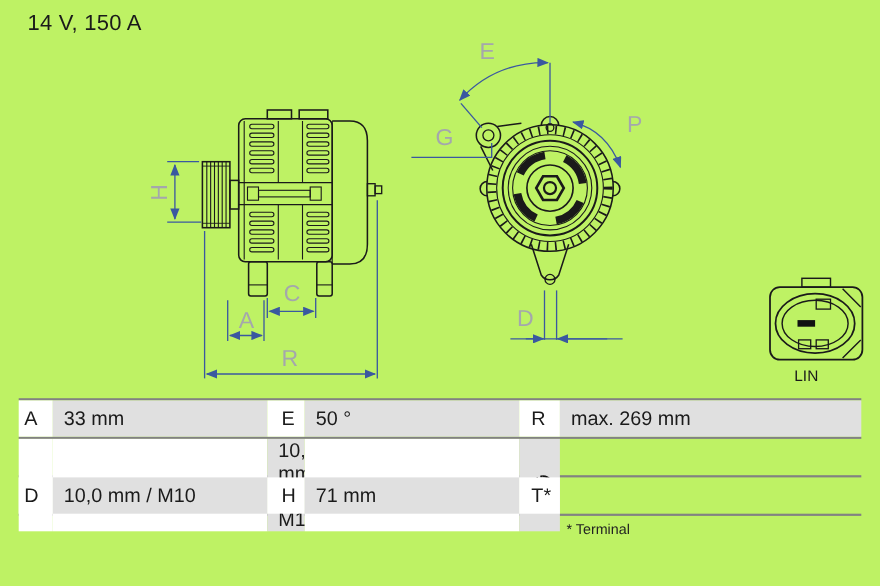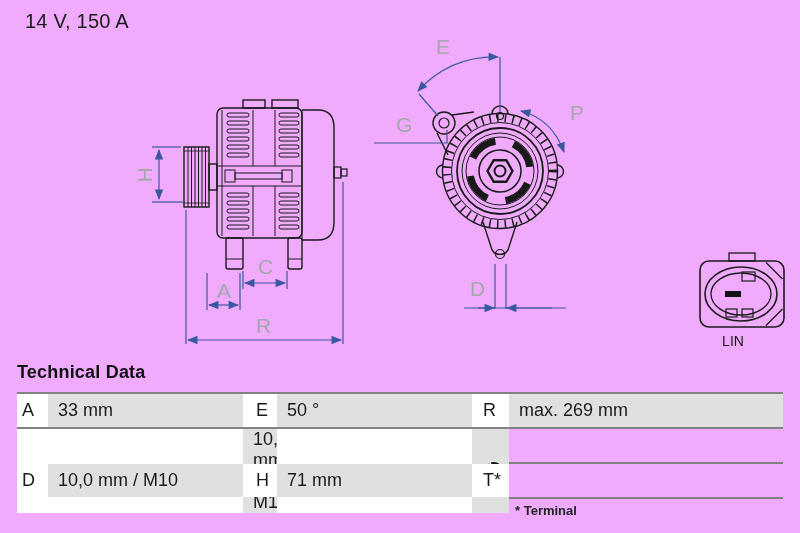--- a/index.html
+++ b/index.html
@@ -1,17 +1,17 @@
 <!DOCTYPE html>
 <html><head>
 <meta charset="utf-8">
 <style>
   html,body{margin:0;padding:0;background:#ffffff;}
   .page{
-    position:relative;width:800px;height:533px;background:#f0abfc;overflow:hidden;
+    position:relative;width:800px;height:533px;background:#bef264;overflow:hidden;
     font-family:"Liberation Sans",sans-serif;color:#1a1a1a;
   }
   .title{
     position:absolute;left:25px;top:10px;font-size:20px;letter-spacing:.2px;color:#1a1a1a;
   }
   .diagram-svg{position:absolute;left:0;top:0;}
   .tech{position:absolute;left:17px;top:362px;width:766px;}
   .tech h2{
     margin:0 0 9px 0;font-size:18px;font-weight:bold;letter-spacing:.2px;color:#111;
   }
@@ -19,21 +19,21 @@
   .t-row{
     display:grid;grid-template-columns:31px 195px 34px 195px 37px 274px;
     height:33px;border-bottom:2px solid #828282;align-items:stretch;
   }
   .t-row .cell{display:flex;align-items:center;font-size:18px;}
   .k{background:#ffffff;padding-left:5px;}
   .k2{padding-left:13px;}
   .k3{padding-left:11px;}
   .v{background:#e0e0e0;padding-left:10px;}
   .rot-icon{display:inline-block;margin-top:2px;}
-  .footnote{margin-left:498px;margin-top:4px;font-size:13px;color:#222;font-weight:bold;}
+  .footnote{margin-left:498px;margin-top:4px;font-size:13px;color:#222;}
 </style>
 </head>
 <body>
 
 <div class="page">
 
   <div class="title">14 V, 150 A</div>
 
   <svg class="diagram-svg" width="800" height="360" viewBox="0 0 800 360">
     <defs>
@@ -206,21 +206,20 @@
       <ellipse cx="741" cy="294" rx="30" ry="21" stroke-width="1.3"></ellipse>
       <rect x="725" y="291" width="16" height="6" fill="#111" stroke="none"></rect>
       <rect x="742" y="272" width="13" height="9" stroke-width="1.2"></rect>
       <rect x="726" y="309" width="11" height="8" stroke-width="1.2"></rect>
       <rect x="742" y="309" width="11" height="8" stroke-width="1.2"></rect>
     </g>
     <text x="733" y="346" text-anchor="middle" fill="#1a1a1a" font-size="14" font-family="Liberation Sans, sans-serif">LIN</text>
   </svg>
 
   <div class="tech">
-    <h2>Technical Data</h2>
     <div class="t-table">
 
       <div class="t-row">
         <div class="cell k">A</div>
         <div class="cell v">33 mm</div>
         <div class="cell k k2">E</div>
         <div class="cell v">50 °</div>
         <div class="cell k k3">R</div>
         <div class="cell v">max. 269 mm</div>
       </div>

